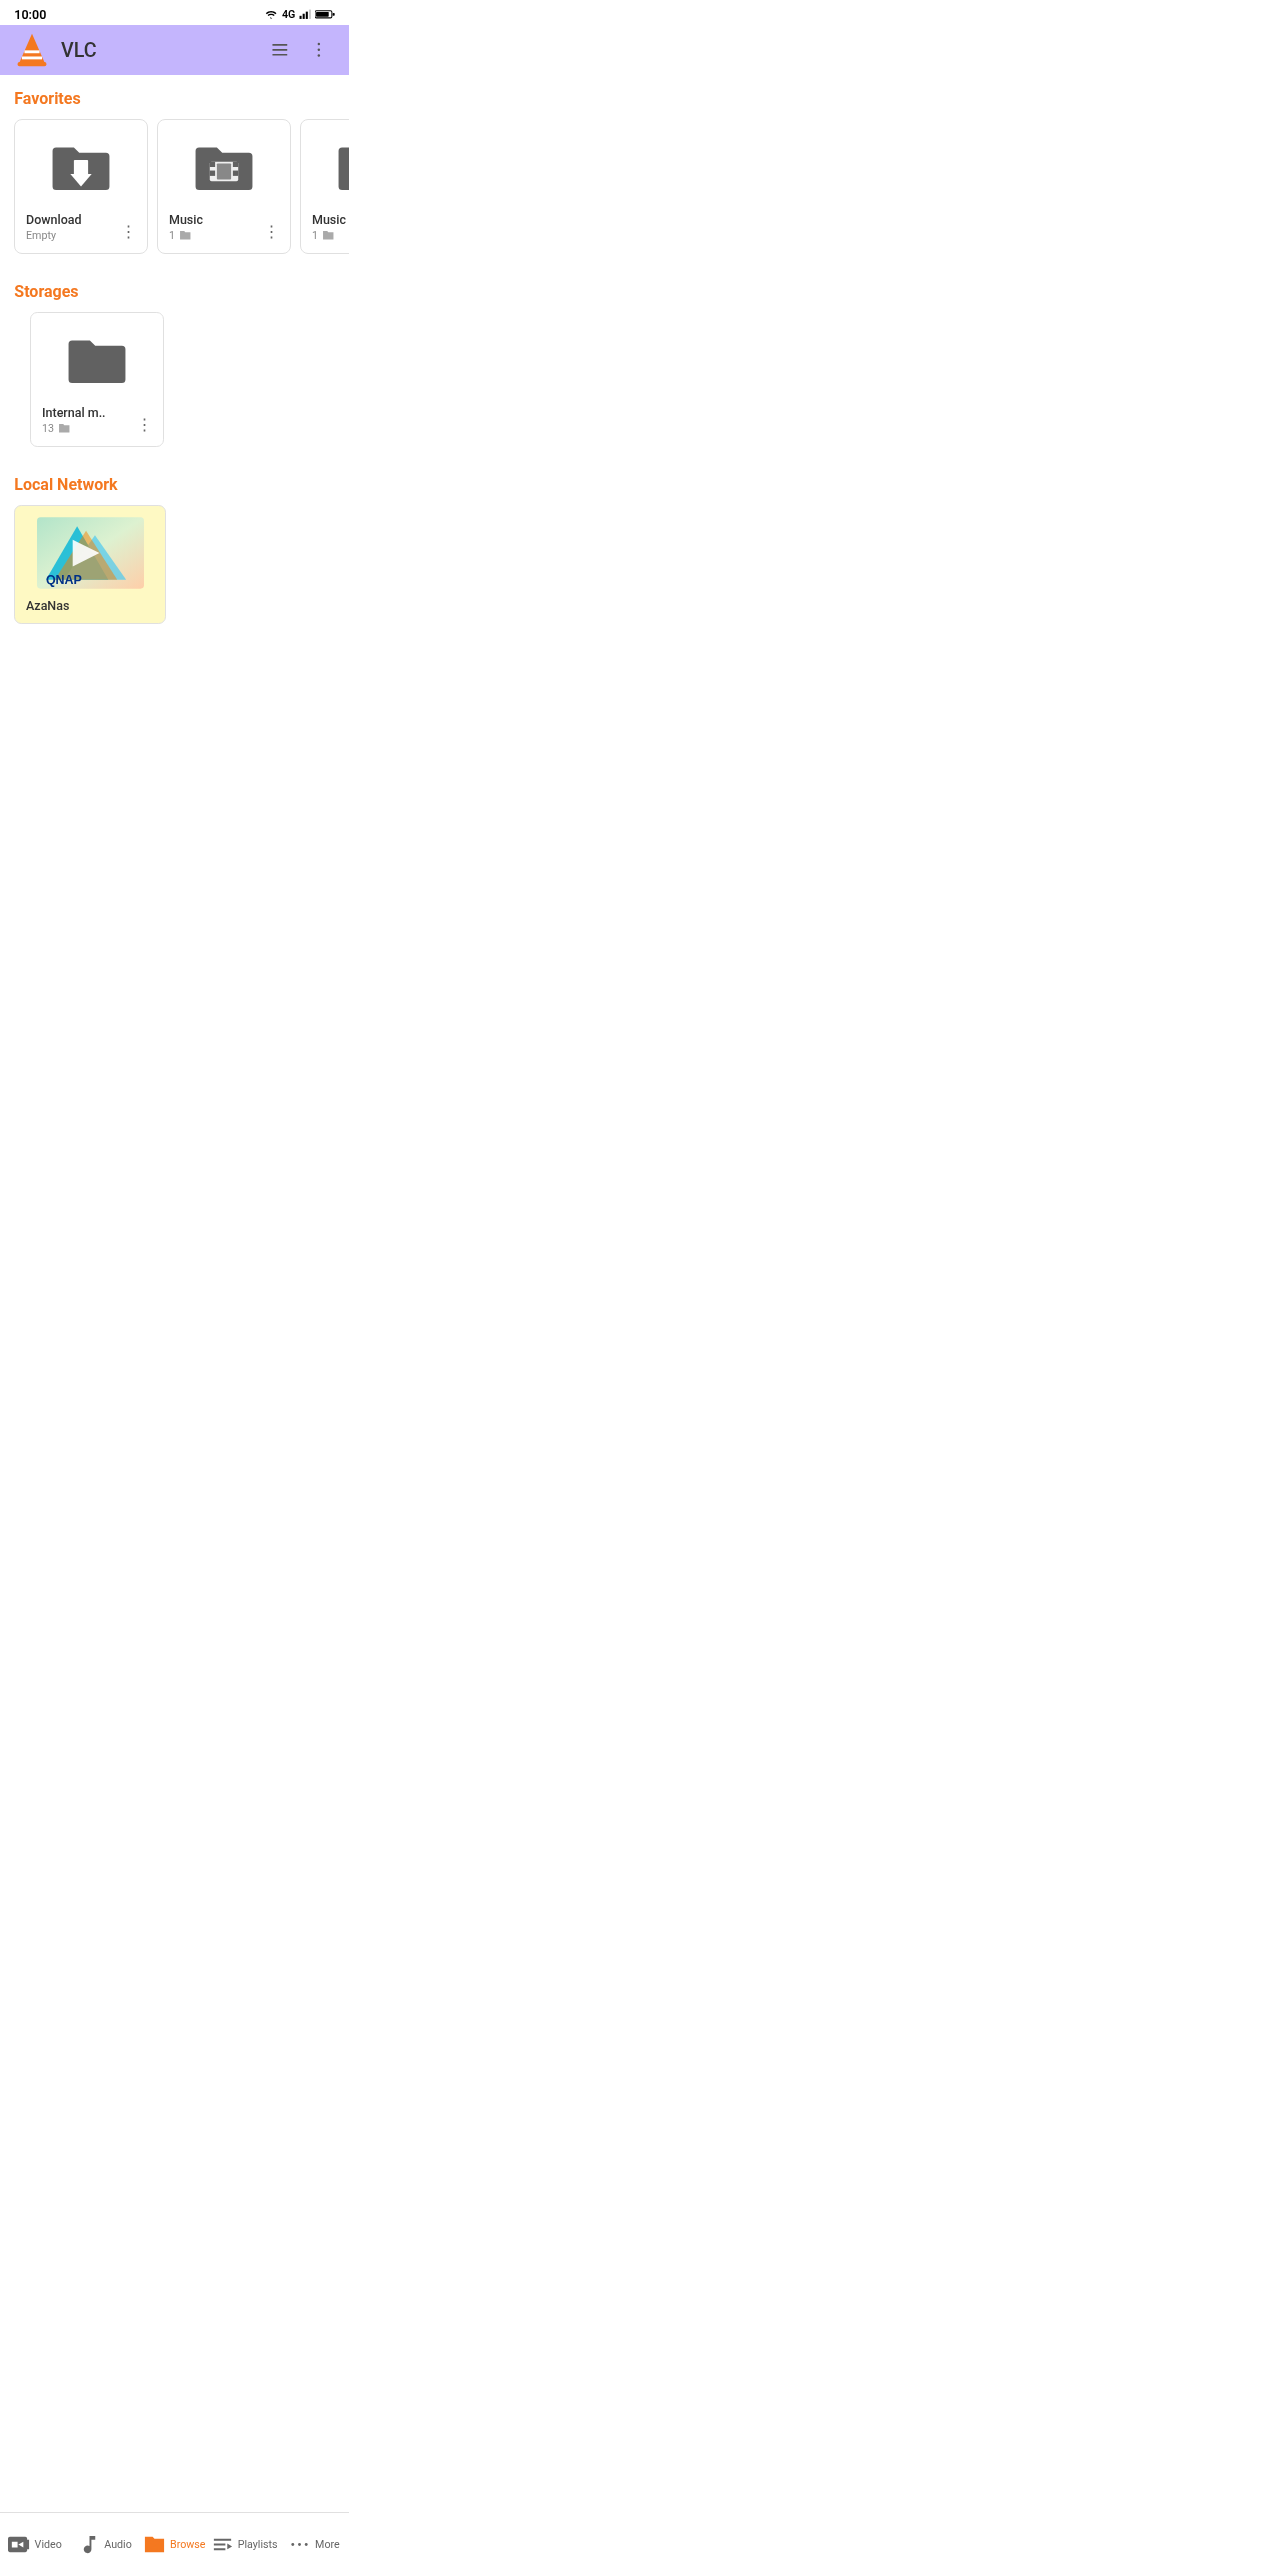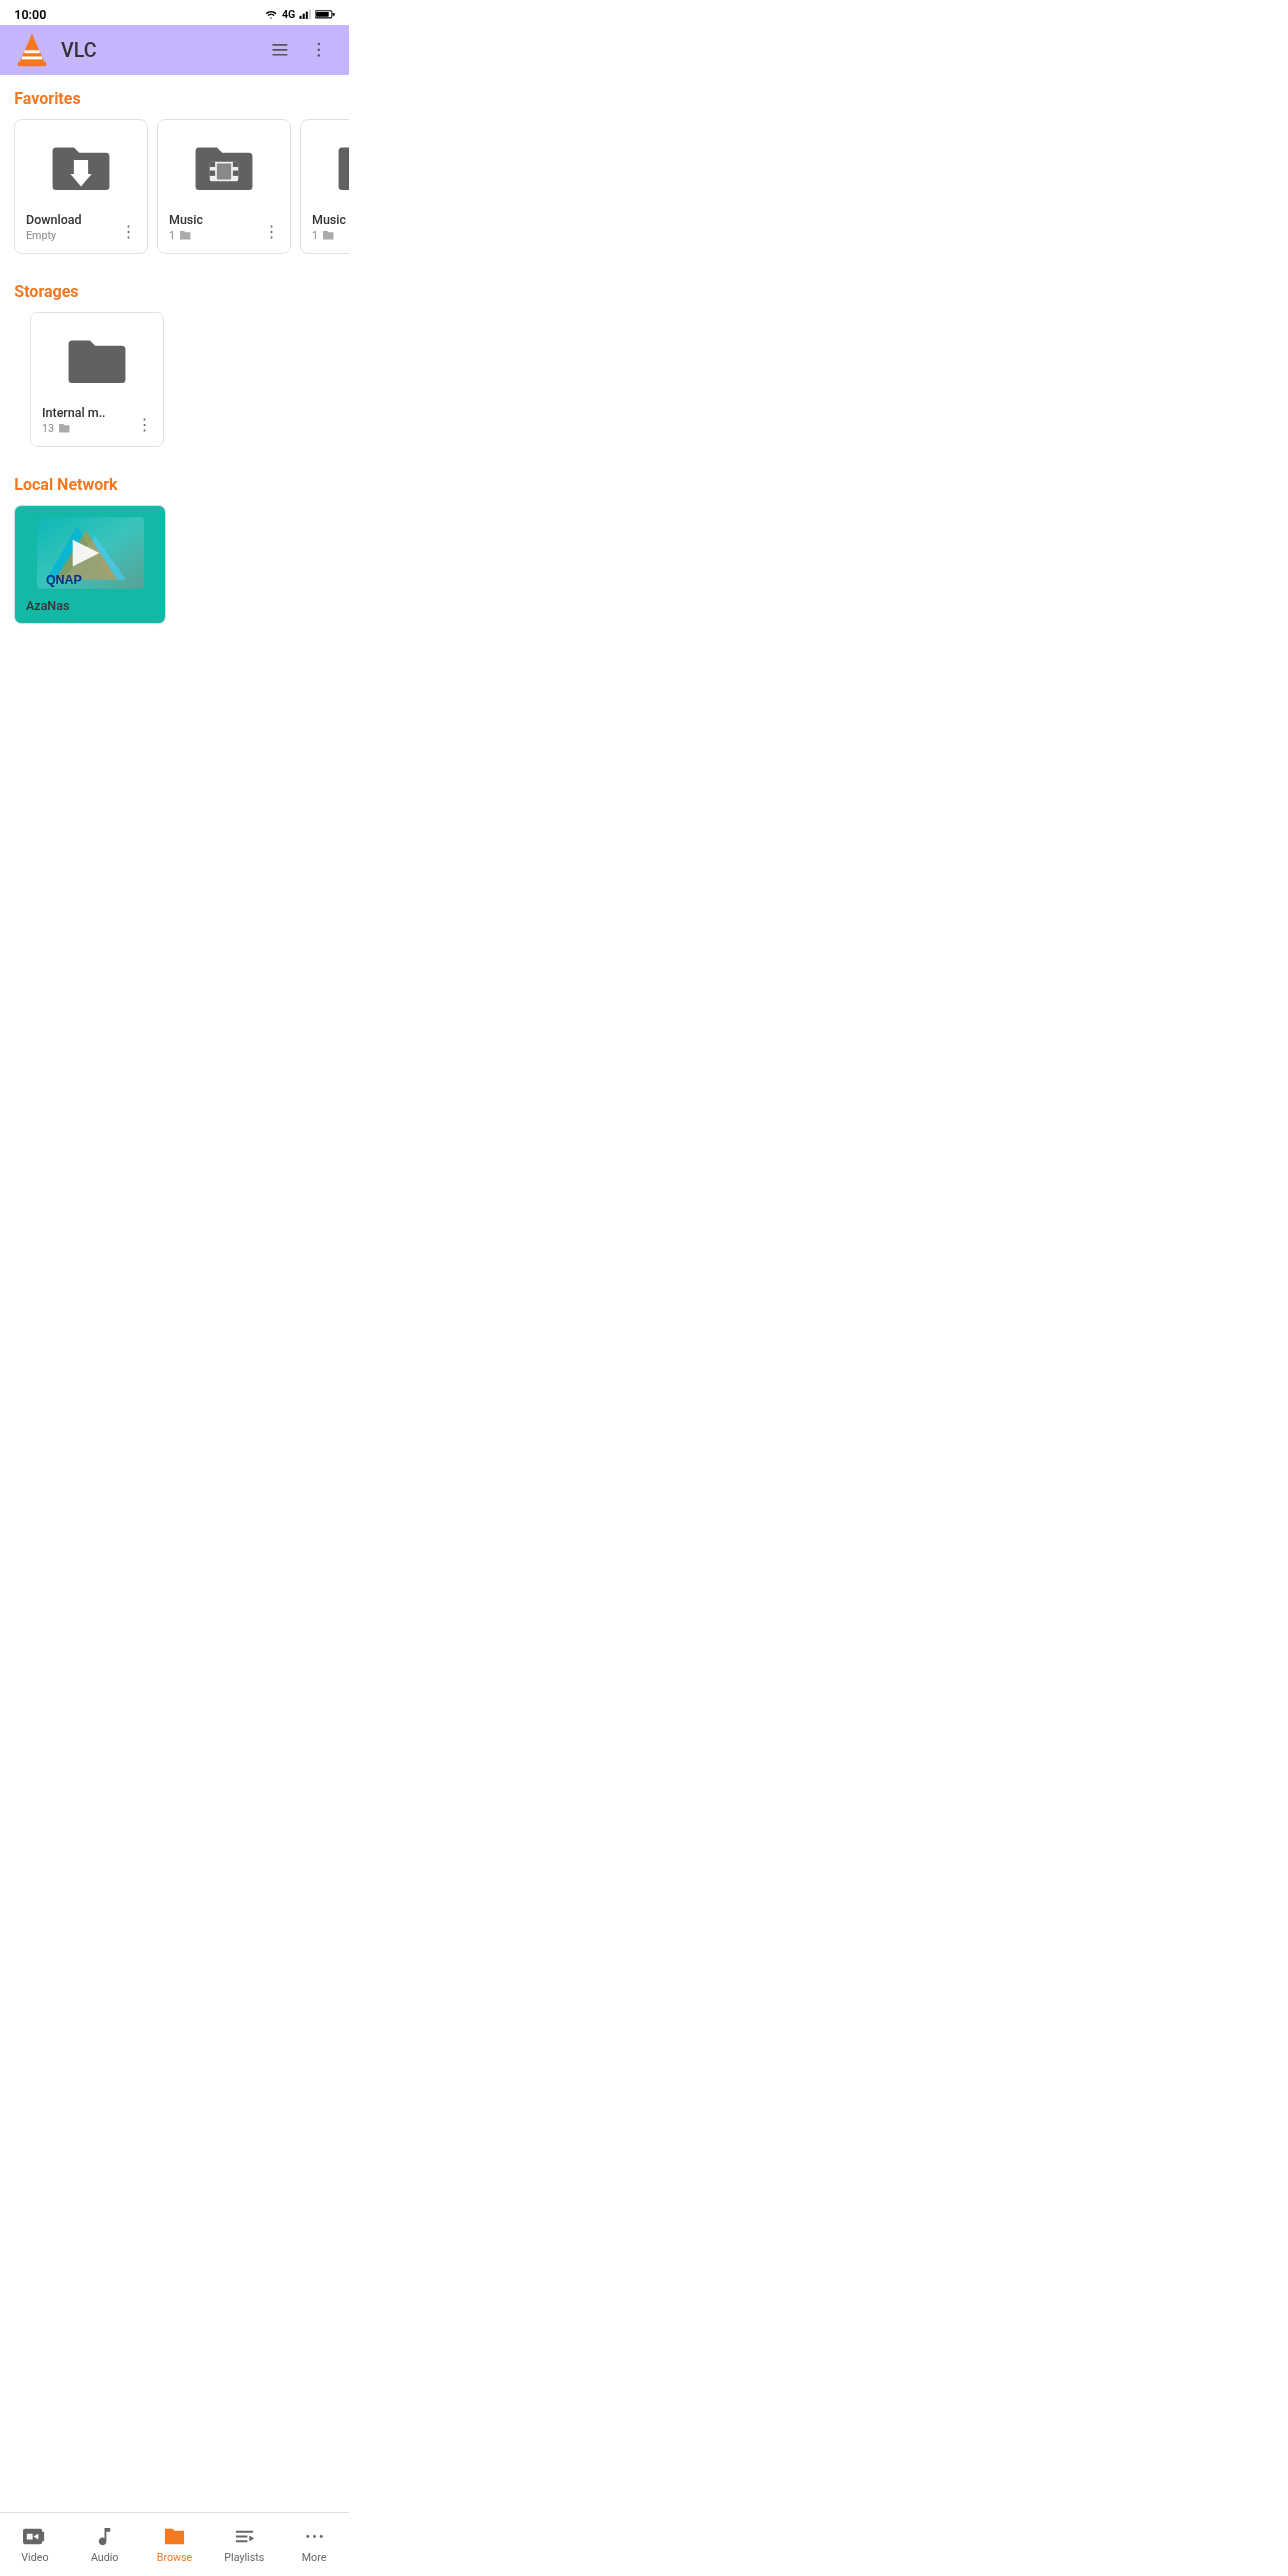--- a/index.html
+++ b/index.html
@@ -158,21 +158,21 @@
       position: relative;
       margin-left: 16px;
     }
 
     
     .qnap-card {
       width: 152px;
       border: 0.9px solid #e0e0e0;
       border-radius: 7.2px;
       padding: 10.7px;
-      background: #14b8a6;
+      background: #fef9c3;
       cursor: pointer;
     }
     .qnap-img {
       width: 107px;
       height: 72px;
       margin: 0 auto 9px;
       display: flex;
       align-items: center;
       justify-content: center;
     }
@@ -185,21 +185,20 @@
       width: 349px;
       height: 64px;
       background: #fff;
       border-top: 0.9px solid #e0e0e0;
       display: flex;
       align-items: center;
     }
     .nav-item {
       flex: 1;
       display: flex;
-      flex-direction: column;
       align-items: center;
       justify-content: center;
       cursor: pointer;
       gap: 3.6px;
       padding: 5.4px 0;
     }
     .nav-item svg {
       width: 23px;
       height: 23px;
     }

